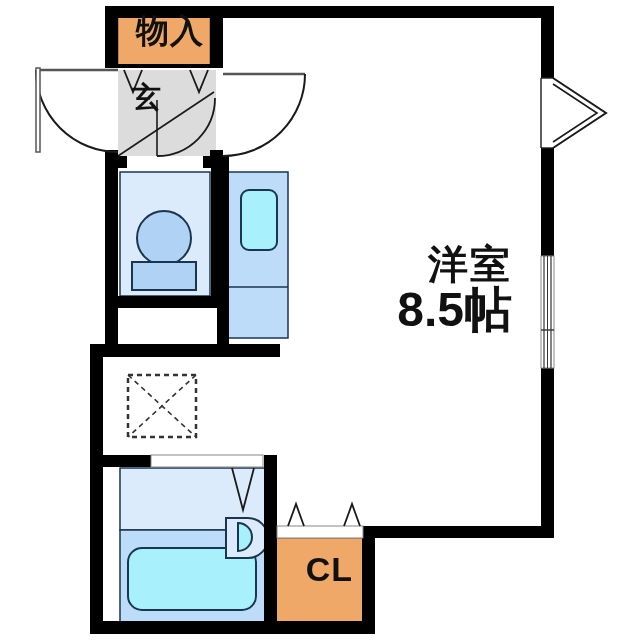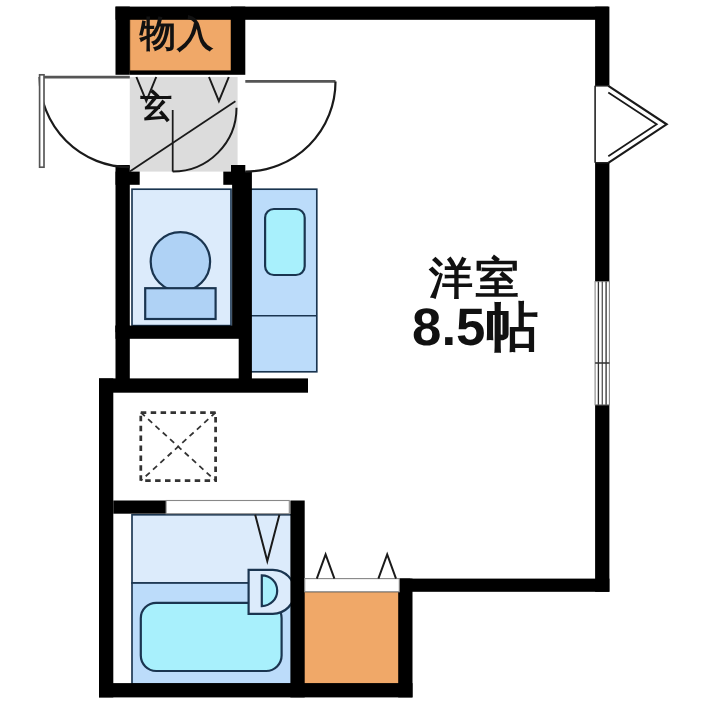--- a/index.html
+++ b/index.html
@@ -22,30 +22,30 @@
   svg.plan {
     position: absolute;
     left: 0;
     top: 0;
     width: 640px;
     height: 640px;
     display: block;
   }
   .room-label {
     position: absolute;
-    text-align: center;
+    text-align: right;
     color: #111111;
     font-weight: 700;
     line-height: 1.05;
     user-select: none;
     white-space: nowrap;
   }
   #label-washitsu {
     left: 352px;
-    top: 232px;
+    top: 243px;
     width: 160px;
     font-size: 40px;
     letter-spacing: 2px;
   }
   #label-washitsu .size-line {
     display: block;
     font-size: 48px;
     letter-spacing: 0px;
   }
   #label-monoire {
@@ -223,14 +223,15 @@
 
   <div class="room-label" id="label-washitsu">
     <span>洋室</span>
     <span class="size-line">8.5帖</span>
   </div>
 
   <div class="room-label" id="label-monoire">物入</div>
 
   <div class="room-label" id="label-genkan">玄</div>
 
+  <div class="room-label" id="label-cl">CL</div>
 
 </div>
 
 </body></html>

